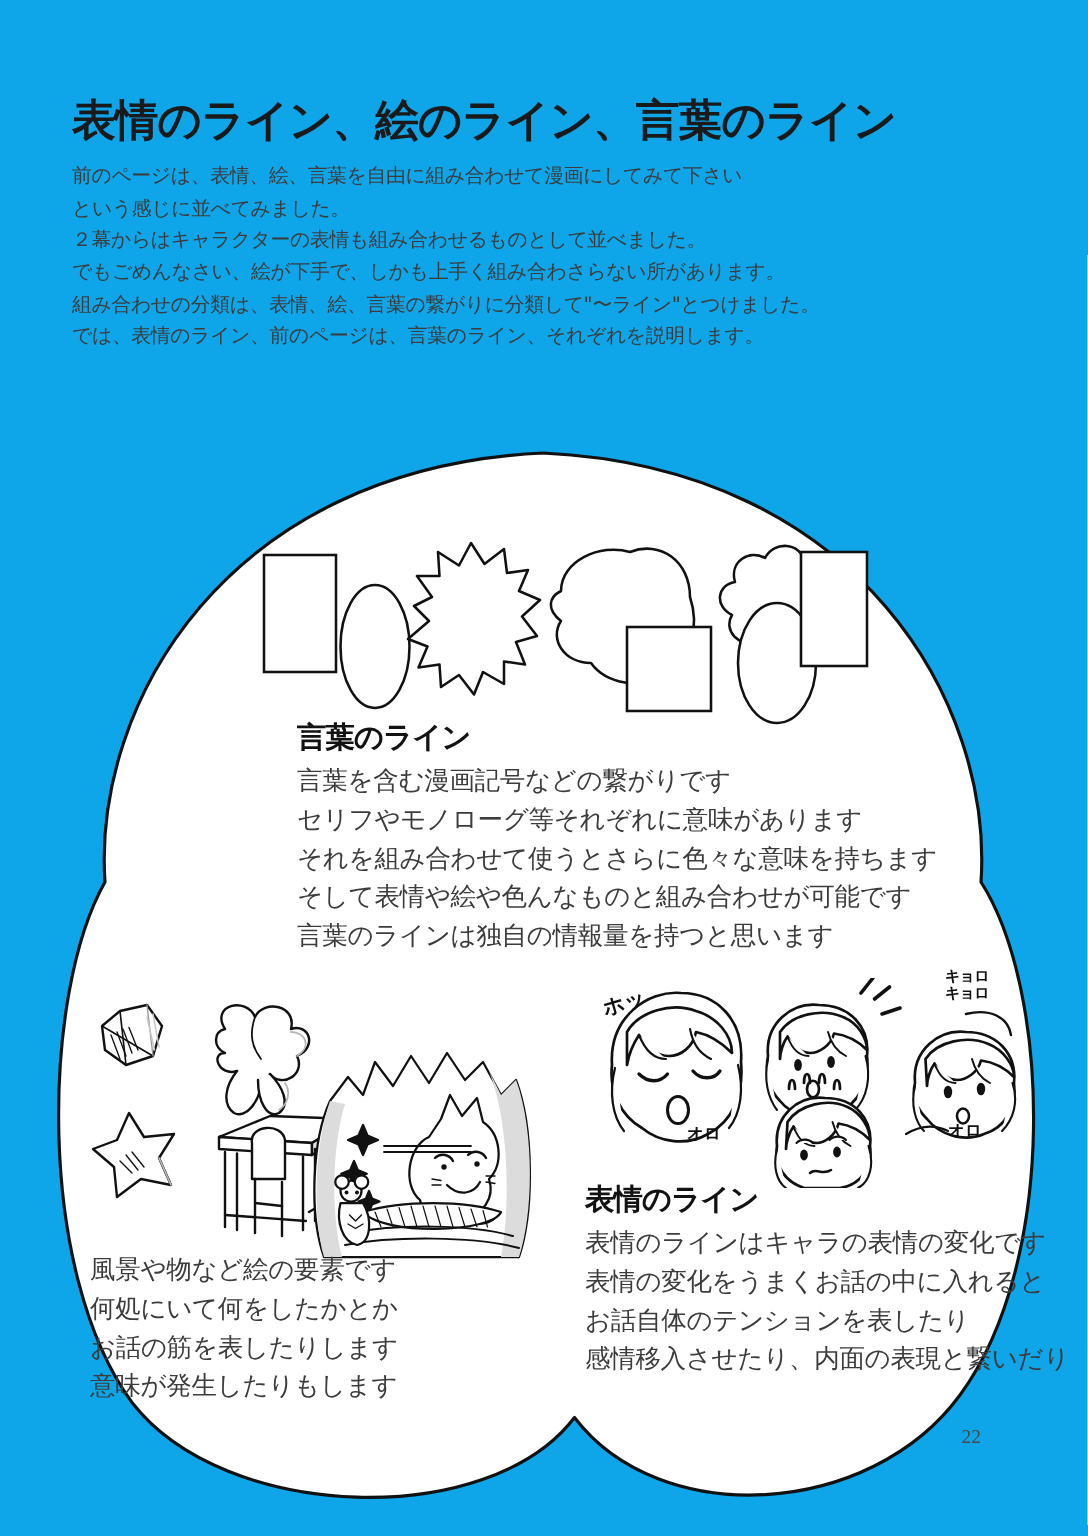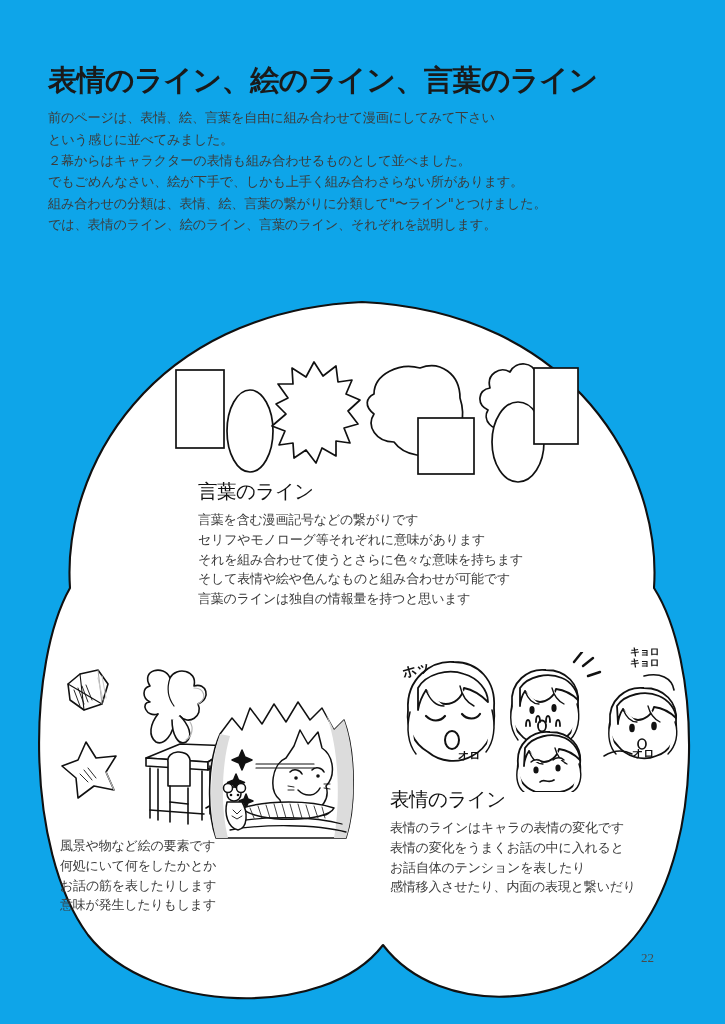--- a/index.html
+++ b/index.html
@@ -46,32 +46,33 @@
     left: 0;
     top: 0;
     width: 725px;
     height: 1024px;
     pointer-events: none;
   }
 
   
   .section-heading {
     font-size: 19.5px;
-    font-weight: normal;
+    font-weight: bold;
     color: #121212;
     letter-spacing: -0.5px;
     margin: 0 0 5px 0;
     white-space: nowrap;
   }
   .section-line {
-    font-size: 13px;
+    font-size: 17px;
     color: #3c3c3c;
     line-height: 1.52;
     letter-spacing: -0.2px;
     white-space: nowrap;
+    font-family: Liberation Mono, monospace;
   }
 
   #sec-kotoba { position: absolute; left: 198px; top: 478px; }
   #sec-hyojo  { position: absolute; left: 390px; top: 786px; }
   #sec-e      { position: absolute; left: 60px;  top: 836px; }
 
   
   .illus {
     position: absolute;
   }
@@ -112,21 +113,21 @@
              C 24 848, 28 662, 70 588 Z" fill="#ffffff" stroke="#111111" stroke-width="2.1" stroke-linejoin="round"></path>
   </svg>
 
   <div id="header">
     <h1 class="page-title">表情のライン、絵のライン、言葉のライン</h1>
     <div class="intro-line">前のページは、表情、絵、言葉を自由に組み合わせて漫画にしてみて下さい</div>
     <div class="intro-line">という感じに並べてみました。</div>
     <div class="intro-line">２幕からはキャラクターの表情も組み合わせるものとして並べました。</div>
     <div class="intro-line">でもごめんなさい、絵が下手で、しかも上手く組み合わさらない所があります。</div>
     <div class="intro-line">組み合わせの分類は、表情、絵、言葉の繋がりに分類して"〜ライン"とつけました。</div>
-    <div class="intro-line">では、表情のライン、絵のライン、言葉のライン、それぞれを説明します。</div>
+    <div class="intro-line">では、表情のライン、前のページは、言葉のライン、それぞれを説明します。</div>
   </div>
 
   <div class="illus" style="left:168px; top:358px;">
     <svg width="420" height="130" viewBox="0 0 420 130">
       <g fill="#ffffff" stroke="#111111" stroke-width="1.7">
 
         <ellipse cx="82" cy="73" rx="23" ry="41"></ellipse>
 
         <rect x="8" y="12" width="48" height="78"></rect>
 

